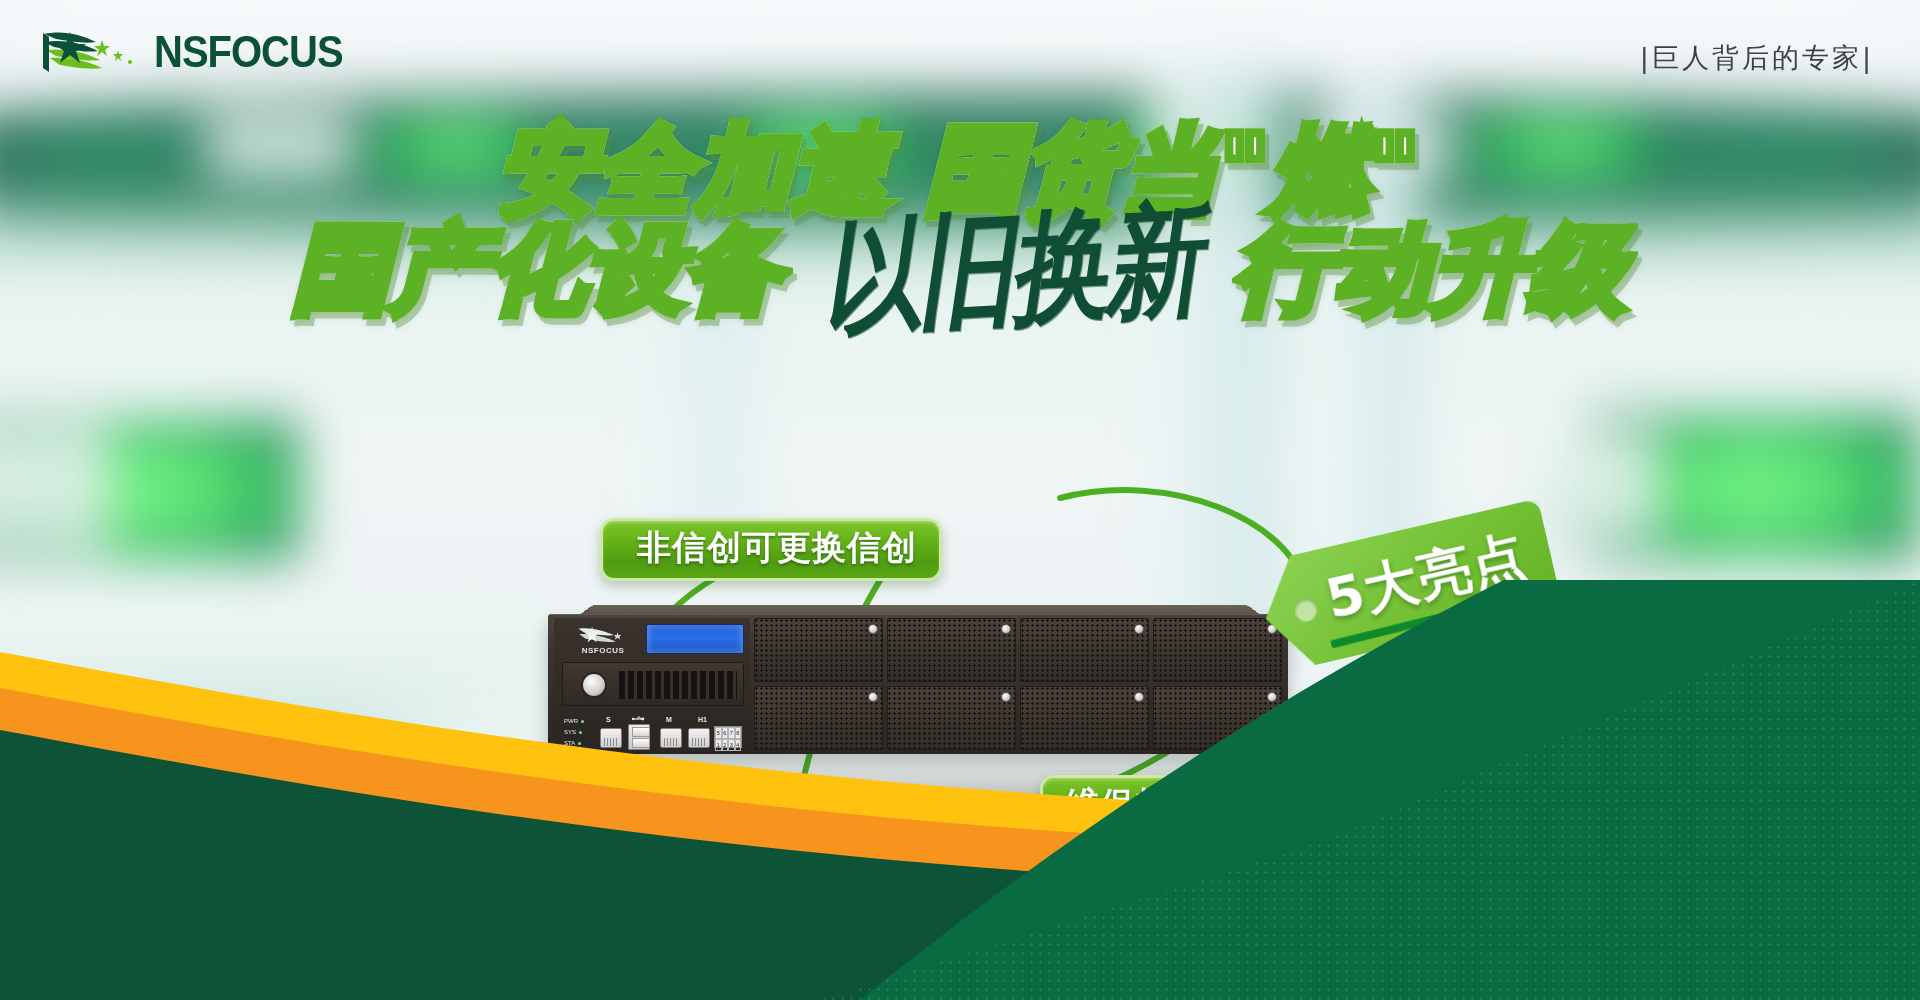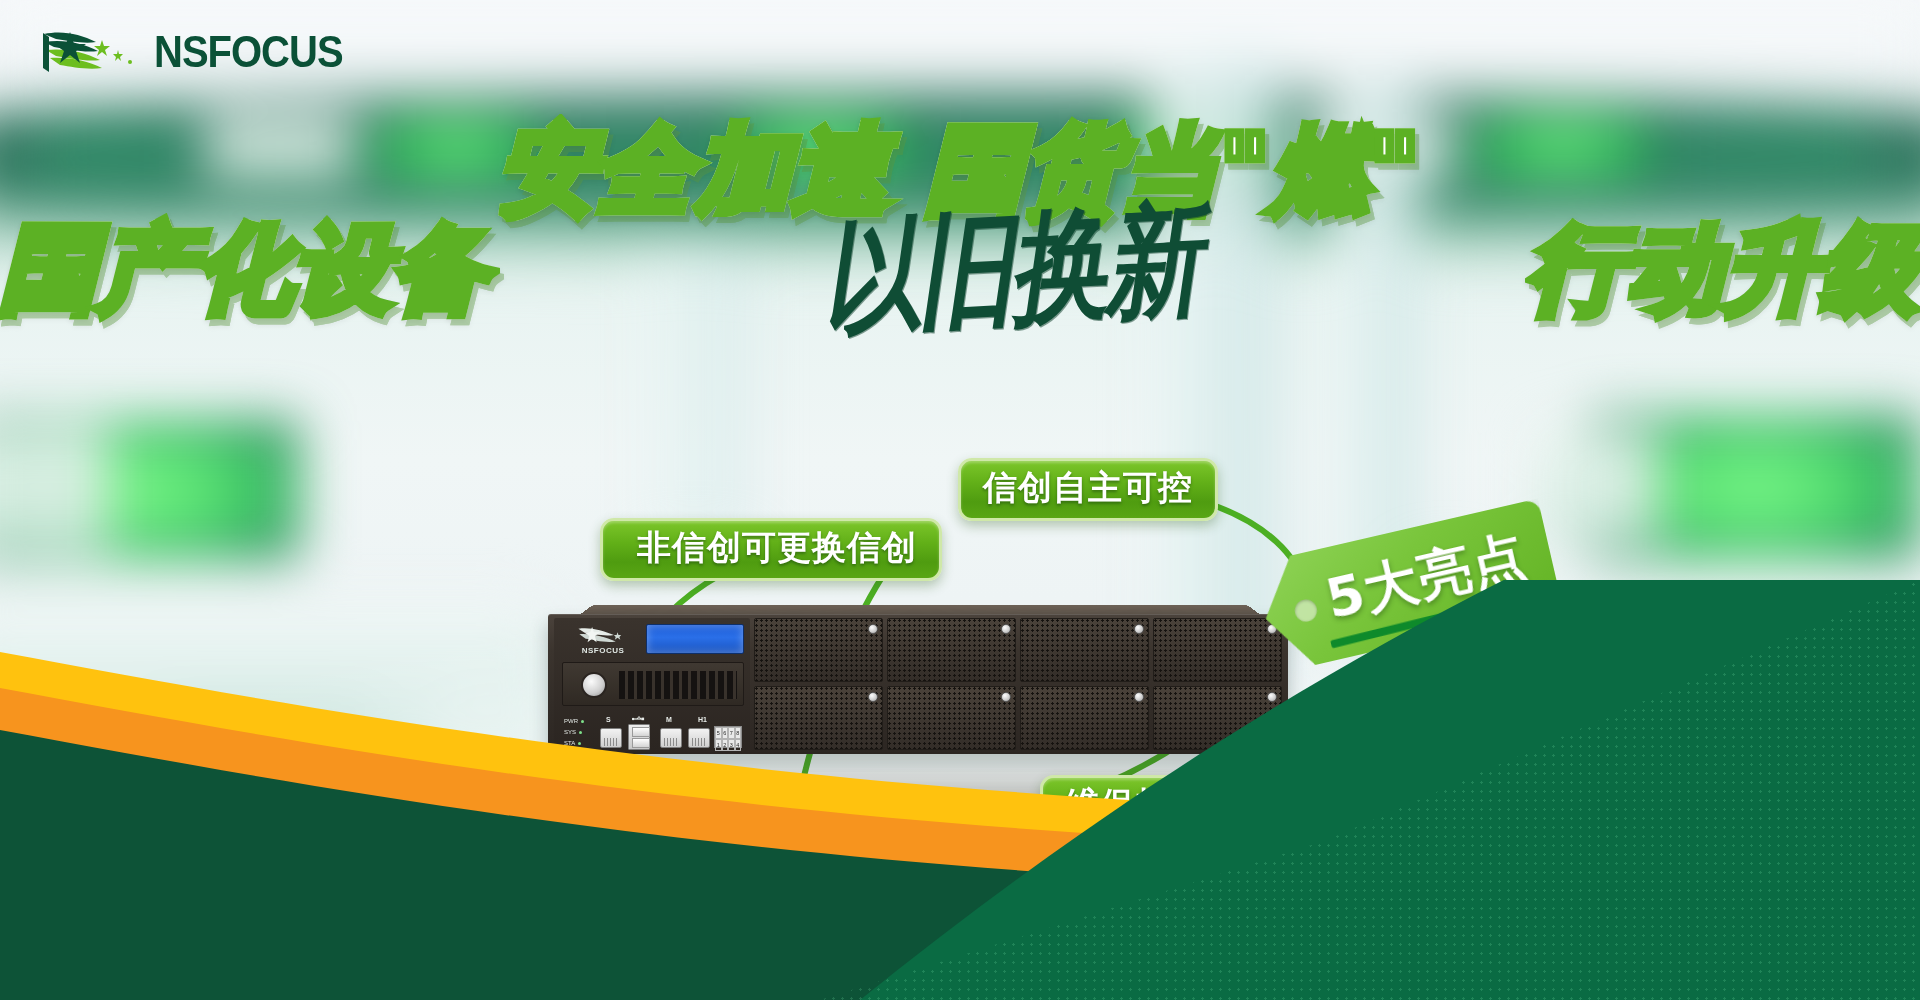--- a/index.html
+++ b/index.html
@@ -79,21 +79,21 @@
     font-family:"DejaVu Sans",sans-serif;
     font-style:italic;
     color:#fff;
     background:linear-gradient(180deg,#ffffff 0%,#ffffff 42%,#e8f2fb 62%,#cfe3f7 82%,#eaf4fe 100%);
     -webkit-background-clip:text; background-clip:text; color:transparent;
     -webkit-text-stroke:9px #5cb124;
     paint-order:stroke fill;
     filter:drop-shadow(4px 6px 0 rgba(90,150,60,.40)) drop-shadow(0 2px 2px rgba(0,0,0,.10));
     line-height:1.05;
   }
-  .hl-row2{ display:flex; justify-content:space-between; align-items:center; gap:0; margin-top:-2px;}
+  .hl-row2{ display:flex; justify-content:center; align-items:center; gap:20px; margin-top:-2px;}
   .hl-brush{
     font-size:104px; font-weight:bold; color:#0f4d35;
     font-family:"DejaVu Serif","Liberation Serif",serif;
     font-style:italic; letter-spacing:-4px;
     transform:rotate(-3deg) scaleY(1.18) scaleX(.94);
     text-shadow:1px 1px 0 rgba(10,60,40,.5);
     margin:0 6px;
     line-height:.95;
   }
 
@@ -299,20 +299,21 @@
       <path d="M6 22 C26 20 44 24 60 32 C46 34 30 30 16 28 Z" fill="#6cbe1f"></path>
       <path d="M10 30 C30 29 48 33 62 40 C48 42 32 39 20 37 Z" fill="#6cbe1f"></path>
       <path d="M3 5 L3 40 L9 44 L9 9 Z" fill="#0b5137"></path>
       <polygon points="30,4 34,16 46,16 36,23 40,35 30,27 20,35 24,23 14,16 26,16" fill="#0b5137"></polygon>
       <polygon points="62,12 64,18 70,18 65,22 67,28 62,24 57,28 59,22 54,18 60,18" fill="#6cbe1f"></polygon>
       <polygon points="78,22 79,26 83,26 80,29 81,33 78,30 75,33 76,29 73,26 77,26" fill="#6cbe1f"></polygon>
       <circle cx="90" cy="34" r="2" fill="#6cbe1f"></circle>
     </svg>
     <span class="logo-text">NSFOCUS</span>
   </div>
+  <div class="tagline">|巨人背后的专家|</div>
 
   <div class="headline">
     <div class="hl-row">
       <span class="hl-main">安全加速 国货当"燃"</span>
     </div>
     <div class="hl-row2">
       <span class="hl-main">国产化设备</span>
       <span class="hl-brush">以旧换新</span>
       <span class="hl-main">行动升级</span>
     </div>
@@ -414,21 +415,20 @@
     <div class="dev-reflect"></div>
   </div>
 
   <div class="tag">
     <div class="tag-shape"></div>
     <div class="tag-hole"></div>
     <div class="tag-underline"></div>
     <div class="tag-text">5大亮点</div>
   </div>
 
-  <div class="badge" style="left:958px;  top:458px;">信创自主可控</div>
   <div class="badge" style="left:600px;  top:518px;padding-left:34px;">非信创可更换信创</div>
   <div class="badge" style="left:348px;  top:775px;">NF满五年换新</div>
   <div class="badge" style="left:694px;  top:842px;">直接让利</div>
   <div class="badge" style="left:1040px; top:775px;">维保加赠</div>
 
   <svg class="waves" viewBox="0 0 1920 420" preserveAspectRatio="none">
     <path d="M0,72 C420,150 980,252 1920,236 L1920,420 L0,420 Z" fill="#FFC20E"></path>
     <path d="M0,108 C420,186 980,288 1920,272 L1920,420 L0,420 Z" fill="#F7941E"></path>
     <path d="M0,150 C420,228 980,330 1920,314 L1920,420 L0,420 Z" fill="#0D5337"></path>
     <path d="M1920,-170 C1560,-60 1180,160 860,420 L1920,420 Z" fill="#0a6b43"></path>

